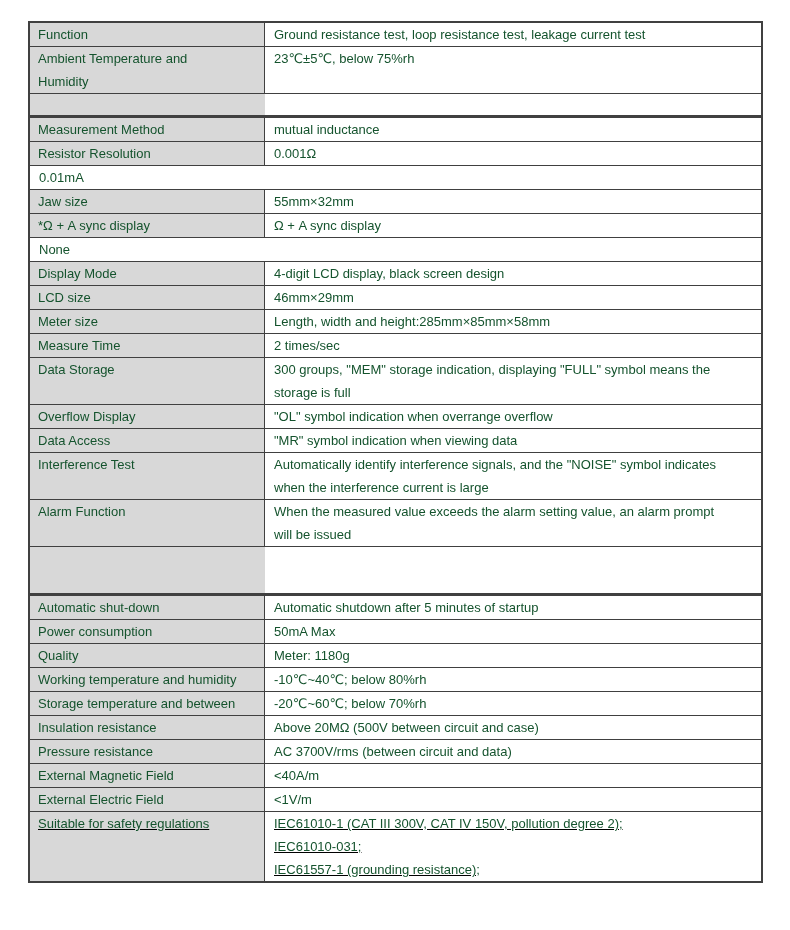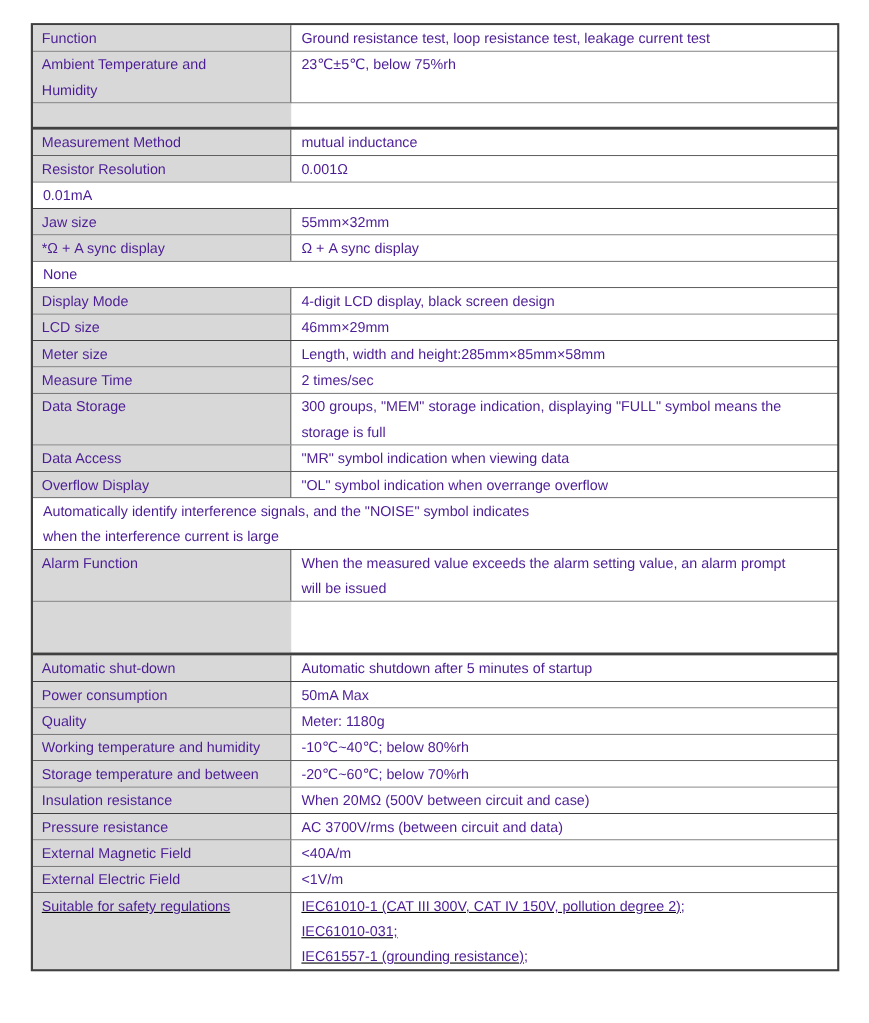--- a/index.html
+++ b/index.html
@@ -29,21 +29,21 @@
     border-bottom: 1.5px solid #404040;
   }
   .row:last-child {
     border-bottom: none;
     text-decoration: underline;
   }
   .cell {
     box-sizing: border-box;
     font-size: 13px;
     line-height: 23px;
-    color: #4c1d95;
+    color: #14532d;
     white-space: pre-line;
     padding: 0 8px;
   }
   .cell.label {
     flex: 0 0 235px;
     width: 235px;
     background: #d8d8d8;
     border-right: 1.5px solid #404040;
   }
   .cell.value {
@@ -133,30 +133,31 @@
     <div class="cell value">2 times/sec</div>
   </div>
 
   <div class="row">
     <div class="cell label">Data Storage</div>
     <div class="cell value">300 groups, "MEM" storage indication, displaying "FULL" symbol means the
 storage is full</div>
   </div>
 
   <div class="row">
+    <div class="cell label">Overflow Display</div>
+    <div class="cell value">"OL" symbol indication when overrange overflow</div>
+  </div>
+
+  <div class="row">
     <div class="cell label">Data Access</div>
     <div class="cell value">"MR" symbol indication when viewing data</div>
   </div>
 
   <div class="row">
-    <div class="cell label">Overflow Display</div>
-    <div class="cell value">"OL" symbol indication when overrange overflow</div>
-  </div>
-
-  <div class="row">
+    <div class="cell label">Interference Test</div>
     <div class="cell value">Automatically identify interference signals, and the "NOISE" symbol indicates
 when the interference current is large</div>
   </div>
 
   <div class="row">
     <div class="cell label">Alarm Function</div>
     <div class="cell value">When the measured value exceeds the alarm setting value, an alarm prompt
 will be issued</div>
   </div>
 
@@ -185,21 +186,21 @@
     <div class="cell value">-10℃~40℃; below 80%rh</div>
   </div>
 
   <div class="row">
     <div class="cell label">Storage temperature and between</div>
     <div class="cell value">-20℃~60℃; below 70%rh</div>
   </div>
 
   <div class="row">
     <div class="cell label">Insulation resistance</div>
-    <div class="cell value">When 20MΩ (500V between circuit and case)</div>
+    <div class="cell value">Above 20MΩ (500V between circuit and case)</div>
   </div>
 
   <div class="row">
     <div class="cell label">Pressure resistance</div>
     <div class="cell value">AC 3700V/rms (between circuit and data)</div>
   </div>
 
   <div class="row">
     <div class="cell label">External Magnetic Field</div>
     <div class="cell value">&lt;40A/m</div>

